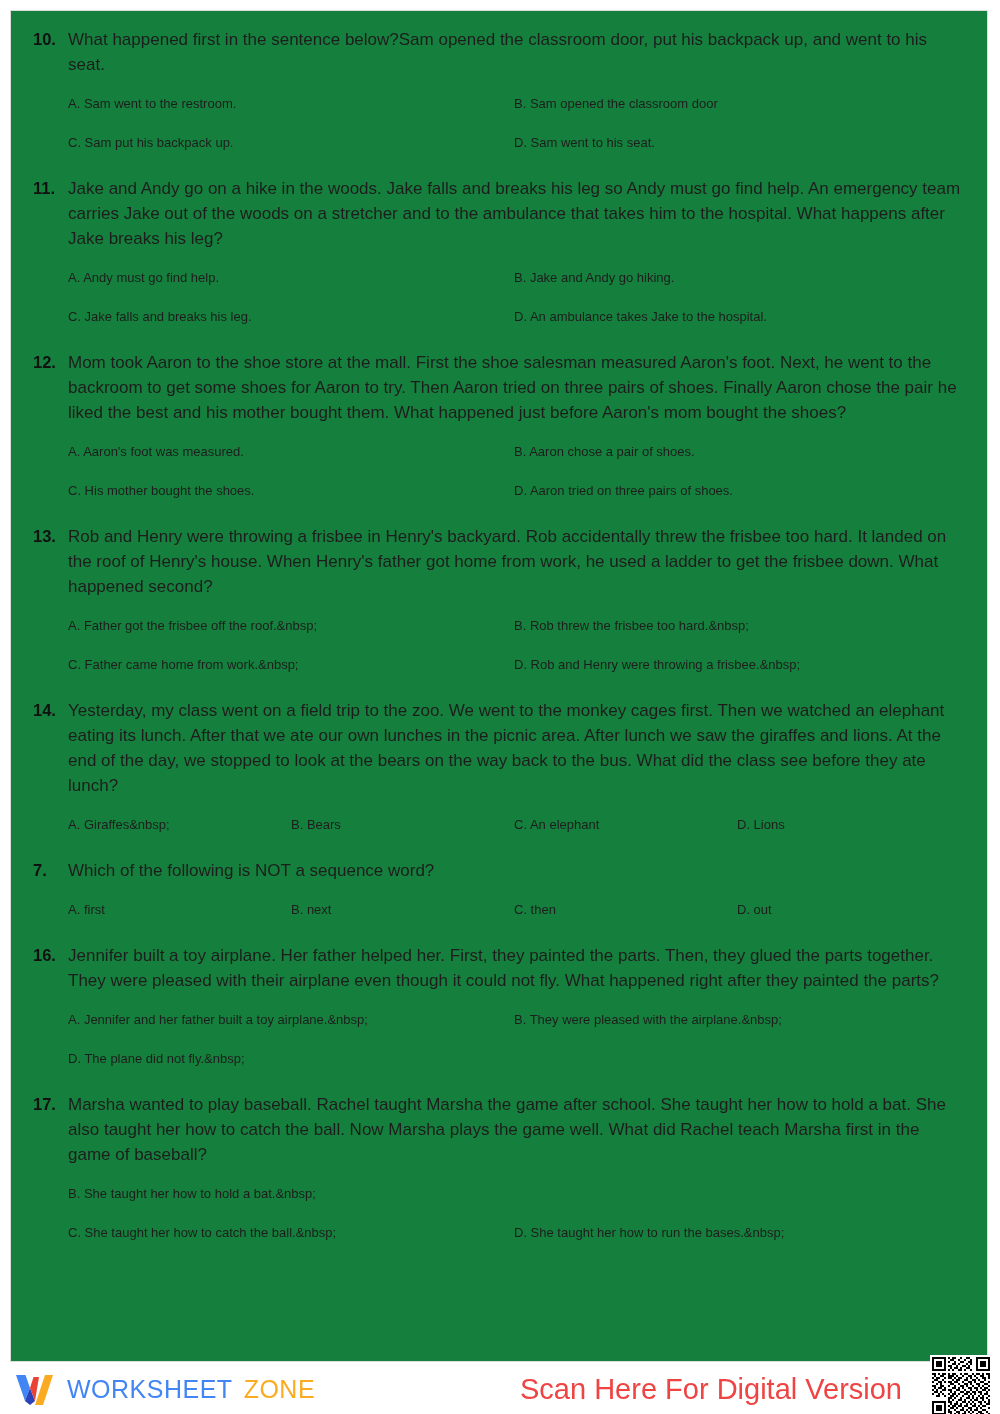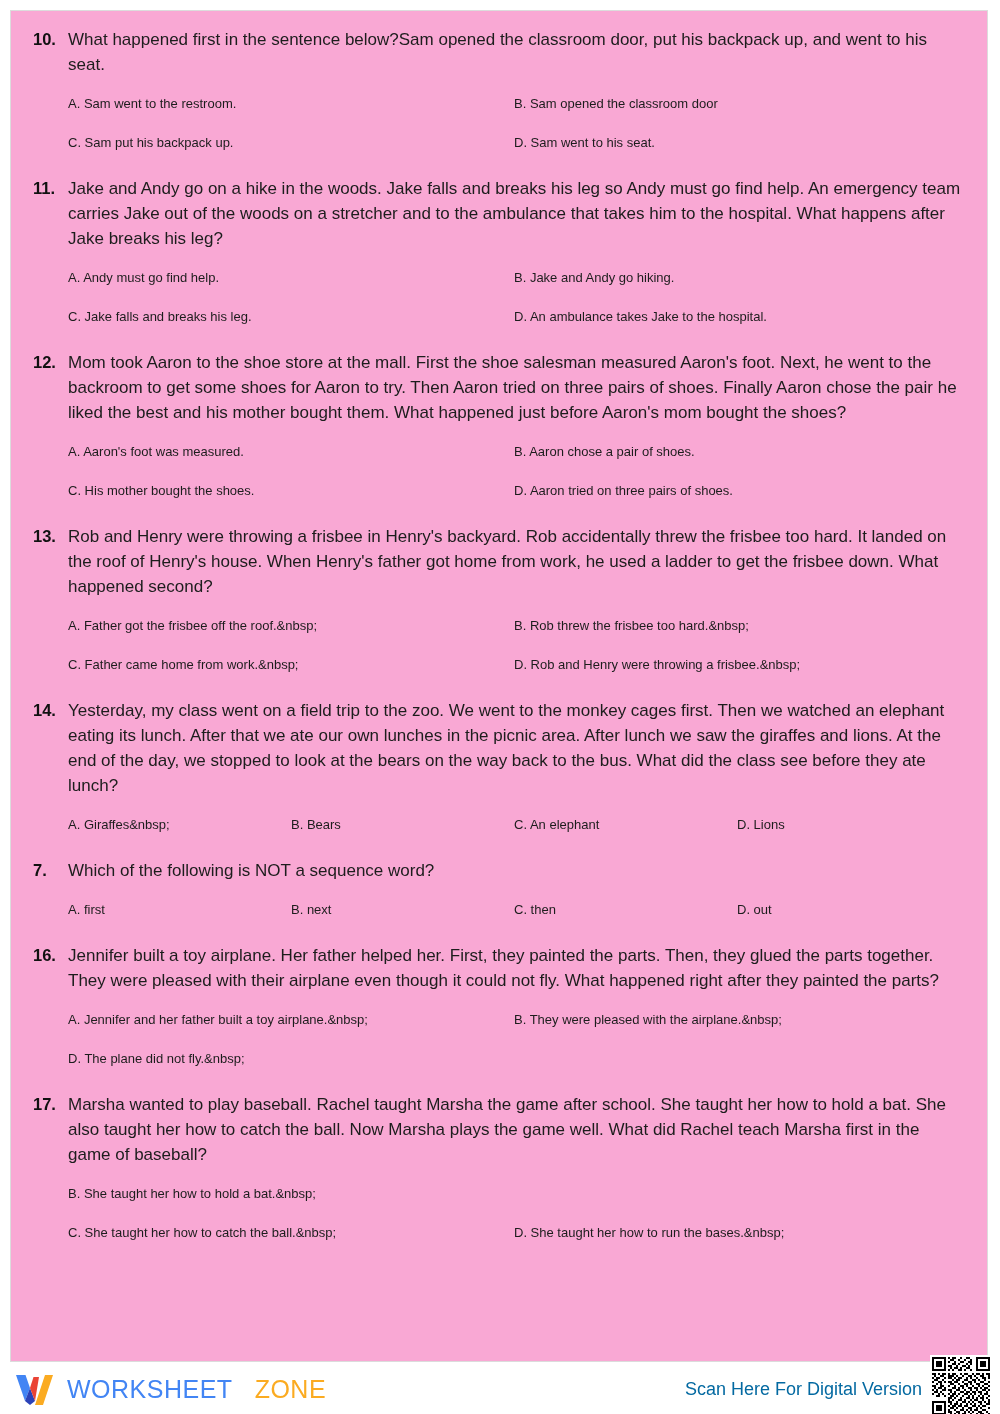--- a/index.html
+++ b/index.html
@@ -18,21 +18,21 @@
 
   
   .page-frame {
     position: absolute;
     left: 10px;
     top: 10px;
     width: 978px;
     height: 1352px;
     border: 1px solid #dcdcdc;
     box-sizing: border-box;
-    background: #f9a8d4;
+    background: #15803d;
   }
 
   .sheet {
     position: absolute;
     left: 14px;
     top: 16px;
     width: 950px;
     height: 1330px;
     box-sizing: border-box;
     overflow: hidden;
@@ -110,35 +110,35 @@
     display: block;
   }
   .brand-text {
     margin-left: 9px;
     font-size: 25px;
     letter-spacing: 0.5px;
     font-weight: 500;
     white-space: nowrap;
   }
   .brand-text .w1 { color: #4285f4; }
-  .brand-text .w2 { color: #fbab21; margin-left: 22px; }
+  .brand-text .w2 { color: #fbab21; margin-left: 11px; }
 
   .scan-wrap {
     position: absolute;
     right: 8px;
     top: 0;
     height: 50px;
     display: flex;
     align-items: center;
   }
   .scan-text {
-    font-size: 18px;
-    color: #0369a1;
+    font-size: 29px;
+    color: #ef4444;
     white-space: nowrap;
-    margin-right: 8px;
+    margin-right: 28px;
   }
   .qr {
     width: 62px;
     height: 62px;
     display: block;
     margin-top: -6px;
   }
 </style>
 </head>
 <body>

